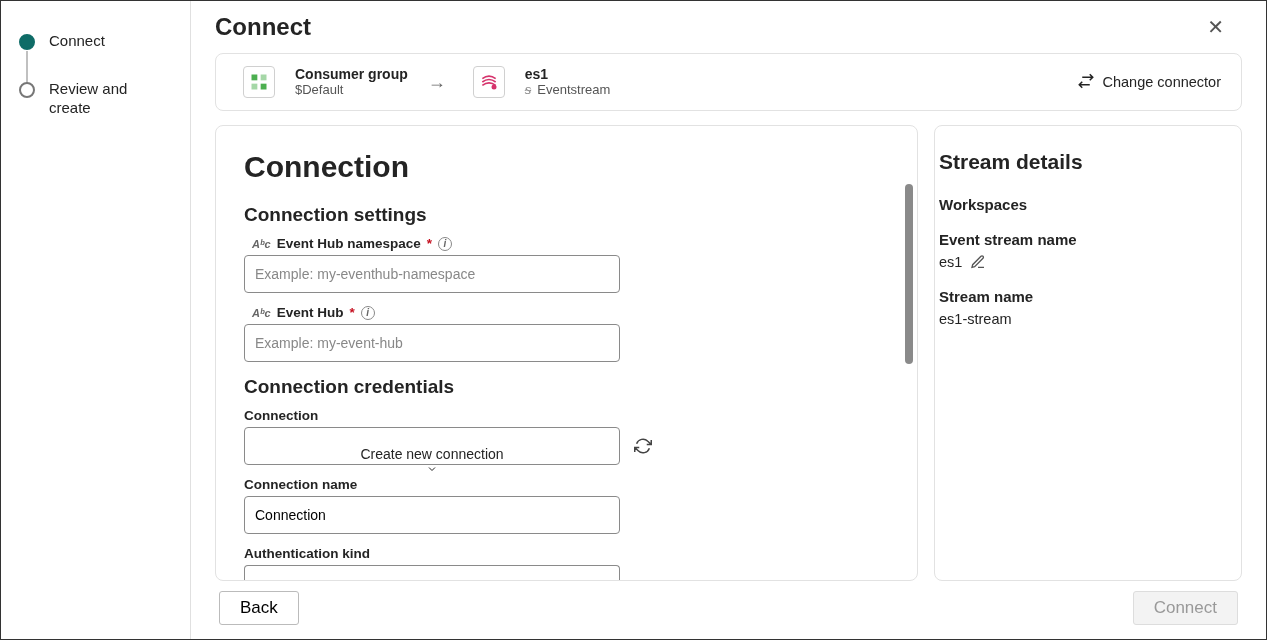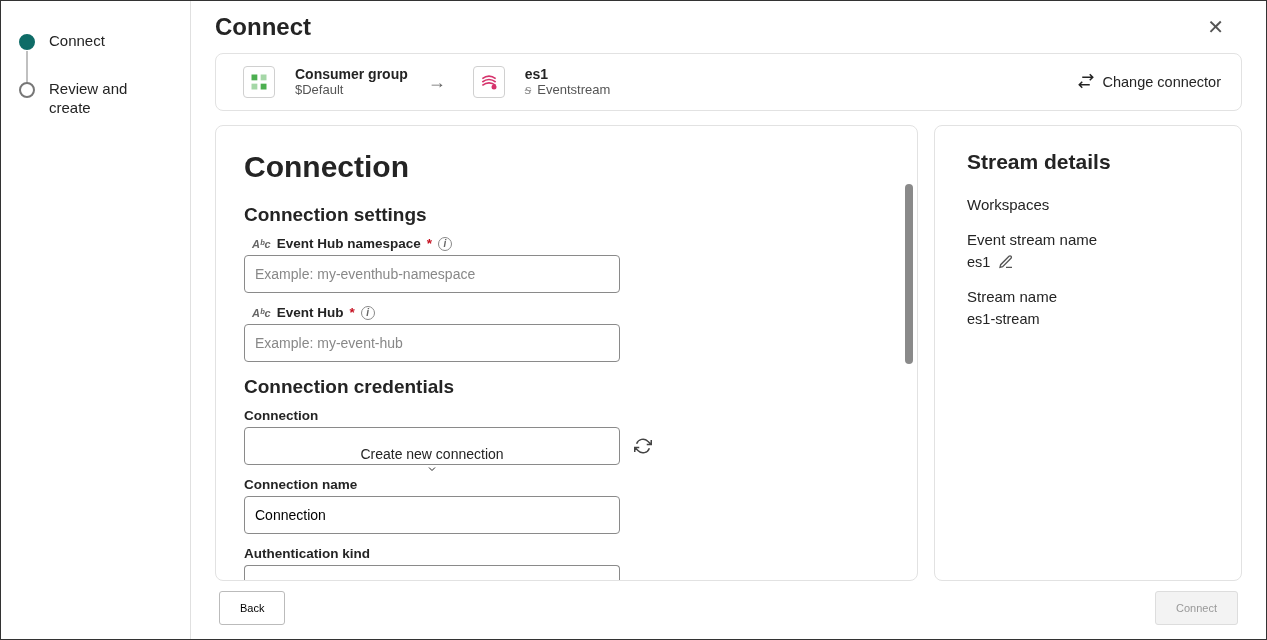--- a/index.html
+++ b/index.html
@@ -91,38 +91,38 @@
     .refresh-icon {
       width: 18px; height: 18px; cursor: pointer; color: #444;
     }
     .scroll-indicator {
       position: absolute; right: 4px; top: 58px; width: 8px; height: 180px;
       background: #8a8a8a; border-radius: 4px;
     }
     
     .details-panel {
       width: 308px; border: 1px solid #e2e2e2; border-radius: 8px;
-      padding: 24px 32px;
+      padding: 24px 4px;
     }
     .details-panel h2 { font-size: 21px; font-weight: 700; margin-bottom: 22px; }
-    .det-label { font-size: 15px; font-weight: 400; margin-top: 18px; margin-bottom: 6px; }
+    .det-label { font-size: 15px; font-weight: 700; margin-top: 18px; margin-bottom: 6px; }
     .det-select {
       display: flex; align-items: center; justify-content: space-between;
       border-bottom: 1px solid #888; padding: 4px 6px 6px 10px; cursor: pointer;
       font-size: 14.5px;
     }
     .det-value { font-size: 14.5px; display: flex; align-items: center; gap: 8px; }
     .edit-icon { width: 16px; height: 16px; cursor: pointer; color: #555; }
     
     .footer {
       display: flex; align-items: center; justify-content: space-between;
       padding: 10px 4px 14px;
     }
     .btn {
-      height: 34px; padding: 0 20px; border-radius: 3px; font-size: 11px;
+      height: 34px; padding: 0 20px; border-radius: 3px; font-size: 17px;
       cursor: pointer; font-family: inherit;
     }
     .btn-secondary { background: #fff; border: 1px solid #bbb; }
     .btn-primary { background: #f3f3f3; border: 1px solid #ddd; color: #999; cursor: not-allowed; }
   </style>
 </head>
 <body>
 
 <div class="app">
 

